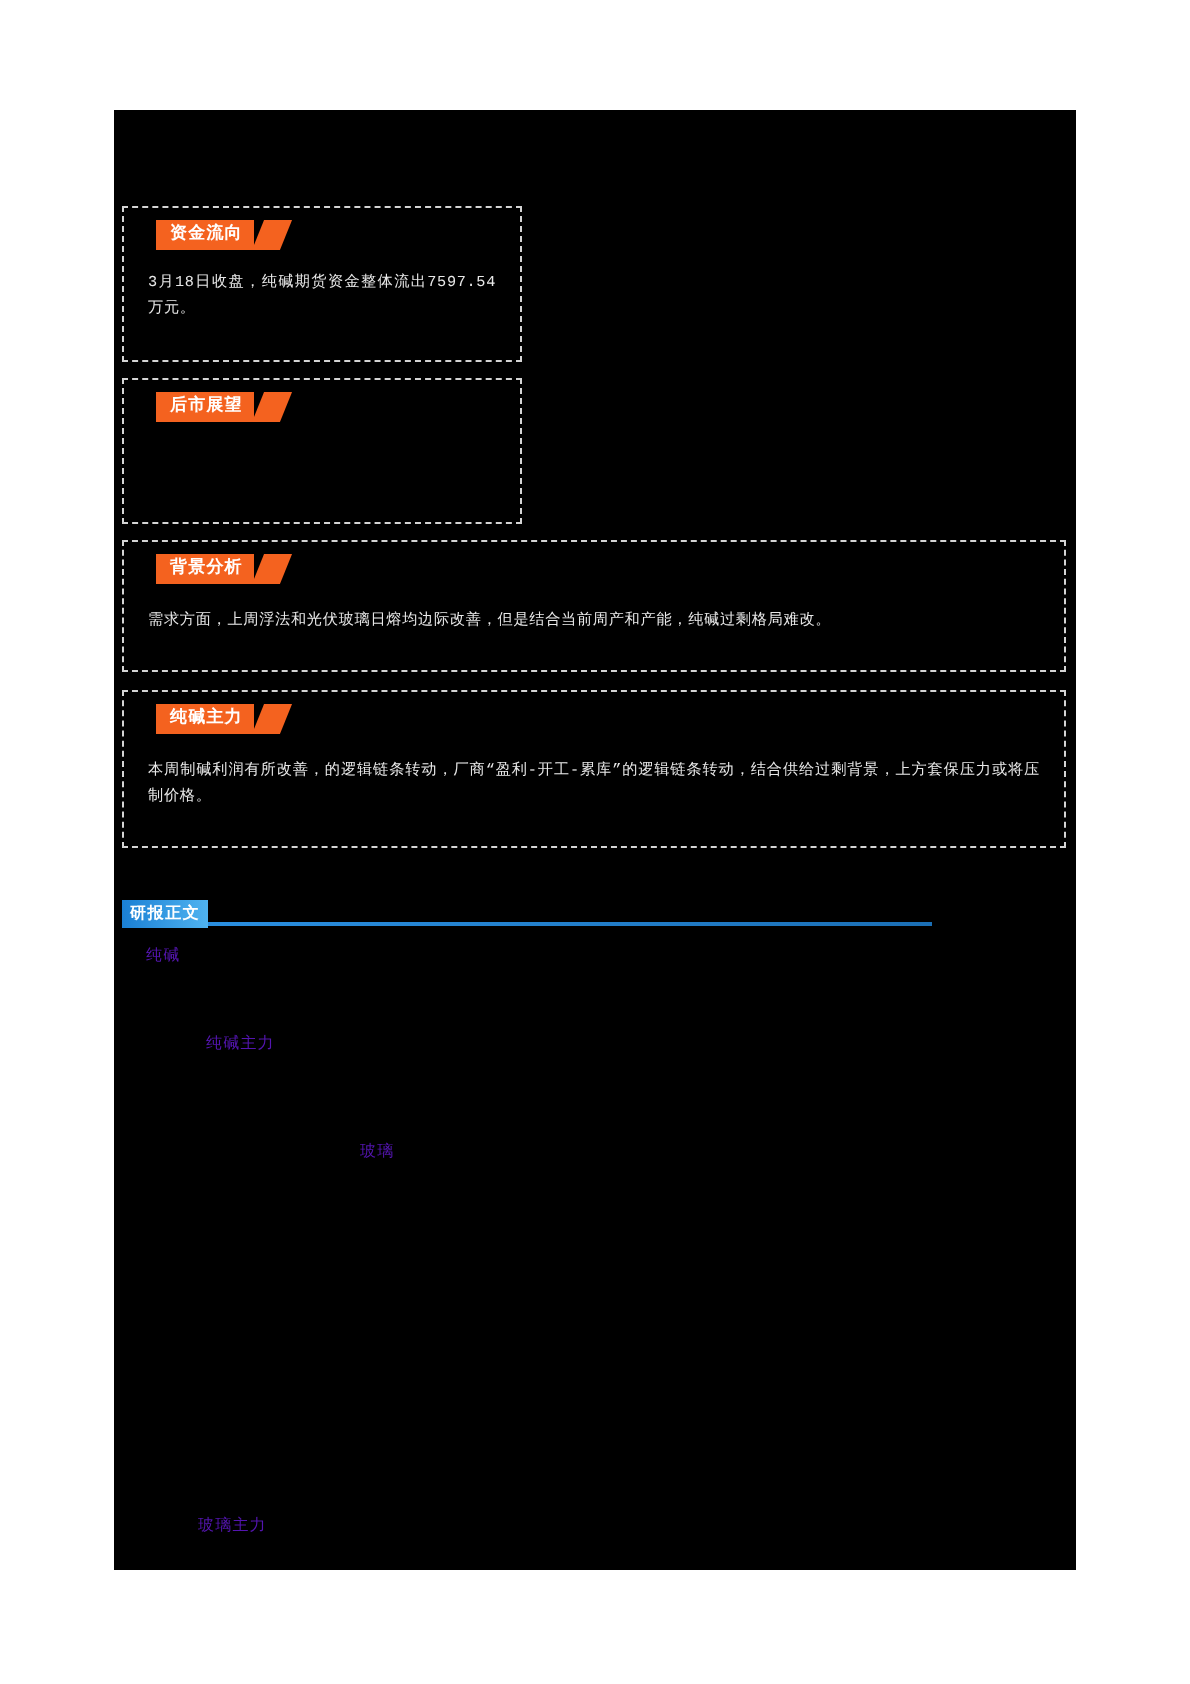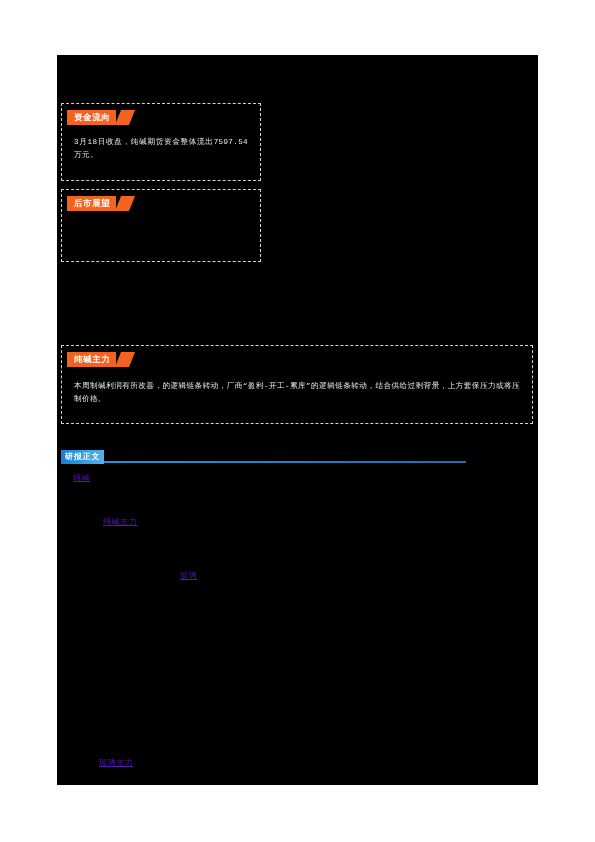--- a/index.html
+++ b/index.html
@@ -42,21 +42,21 @@
   .card.wide   { left: 4px; width: 472px; }
 
   .card-c1 { top: 48px;  height: 78px; }
   .card-c2 { top: 134px; height: 73px; }
   .card-c3 { top: 215px; height: 66px; }
   .card-c4 { top: 290px; height: 79px; }
 
   
   .ribbon {
     position: absolute;
-    left: 5px;
+    left: 16px;
     top: 6px;
     height: 15px;
     display: flex;
     align-items: center;
   }
   .ribbon-body {
     background: #f4621f;
     height: 15px;
     display: flex;
     align-items: center;
@@ -130,21 +130,20 @@
     height: 2px;
     background: linear-gradient(to right, #2a8fe0, #1b6fb5);
   }
 
   
   .body-link {
     position: absolute;
     color: #5415b0;
     font-size: 8px;
     letter-spacing: 0.6px;
-    text-decoration: underline;
     white-space: nowrap;
     cursor: pointer;
     line-height: 11px;
   }
   .lnk-1 { left: 16px;  top: 417px; }
   .lnk-2 { left: 46px;  top: 461px; }
   .lnk-3 { left: 123px; top: 515px; }
   .lnk-4 { left: 42px;  top: 702px; }
 </style>
 </head>
@@ -165,20 +164,29 @@
 
     <div class="card narrow card-c2">
       <div class="ribbon">
         <div class="ribbon-body">
           <span class="ribbon-label">后市展望</span>
         </div>
         <div class="ribbon-tail"></div>
       </div>
     </div>
 
+    <div class="card wide card-c3">
+      <div class="ribbon">
+        <div class="ribbon-body">
+          <span class="ribbon-label">背景分析</span>
+        </div>
+        <div class="ribbon-tail"></div>
+      </div>
+      <div class="card-text">需求方面，上周浮法和光伏玻璃日熔均边际改善，但是结合当前周产和产能，纯碱过剩格局难改。</div>
+    </div>
 
     <div class="card wide card-c4">
       <div class="ribbon">
         <div class="ribbon-body">
           <span class="ribbon-label">纯碱主力</span>
         </div>
         <div class="ribbon-tail"></div>
       </div>
       <div class="card-text">本周制碱利润有所改善，的逻辑链条转动，厂商“盈利-开工-累库”的逻辑链条转动，结合供给过剩背景，上方套保压力或将压制价格。</div>
     </div>

